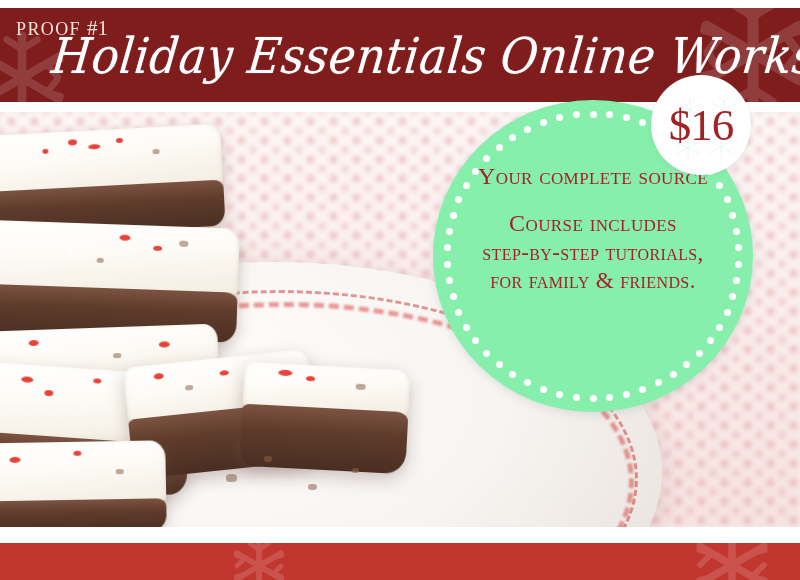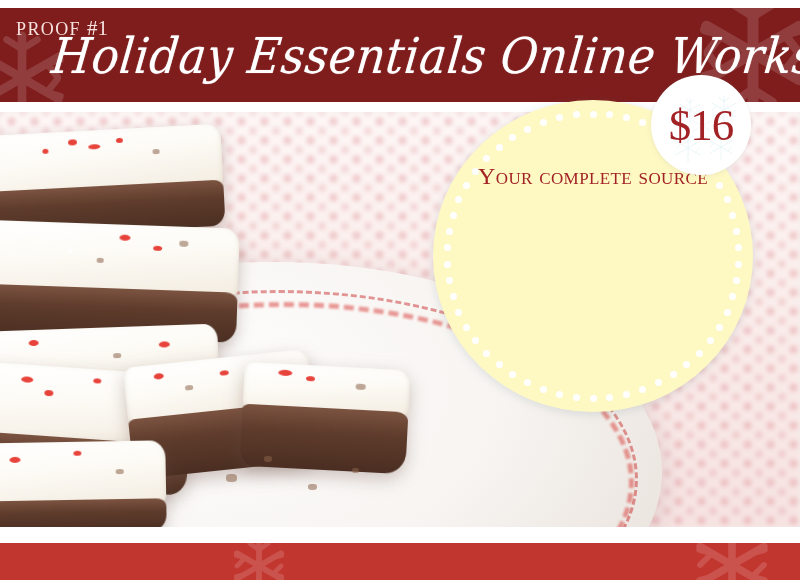--- a/index.html
+++ b/index.html
@@ -110,21 +110,21 @@
   
   #gap-bottom{position:absolute;left:0;top:527px;width:800px;height:16px;background:#fff;}
 
   
   #bottom-bar{position:absolute;left:0;top:543px;width:800px;height:37px;background:#c23630;overflow:hidden;}
   #flake-bl{left:230px;top:-6px;}
   #flake-bm{left:690px;top:-20px;}
 
   
   #blue-circle{position:absolute;left:433px;top:100px;width:320px;height:312px;border-radius:50%;
-    background:#fef9c3;box-shadow:0 2px 10px rgba(90,120,130,.18);}
+    background:#86efac;box-shadow:0 2px 10px rgba(90,120,130,.18);}
   #blue-dots{position:absolute;inset:0;}
   #blue-dots i{position:absolute;width:7px;height:7px;border-radius:50%;background:#ffffff;}
 
   #blue-text{position:absolute;left:0;top:62px;width:320px;text-align:center;
     color:#a32226;font-family:"Liberation Serif",serif;
     font-variant:small-caps;letter-spacing:.4px;line-height:1.22;}
   #blue-text .l1{font-size:24px;display:block;}
   #blue-text .l2{font-size:24px;display:block;}
   #blue-text .spacer{display:block;height:18px;}
   #blue-text .l3{font-size:24px;display:block;}
@@ -378,20 +378,23 @@
         <i style="left: 62.653px; top: 43.7217px;"></i>
         <i style="left: 76.2717px; top: 33.8607px;"></i>
         <i style="left: 90.9753px; top: 25.6042px;"></i>
         <i style="left: 106.565px; top: 19.0636px;"></i>
         <i style="left: 122.83px; top: 14.3276px;"></i>
         <i style="left: 139.55px; top: 11.4602px;"></i>
       </div>
     <div id="blue-text">
       <span class="l1">Your complete source</span>
       <span class="spacer"></span>
+      <span class="l3">Course includes</span>
+      <span class="l4">step-by-step tutorials,</span>
+      <span class="l6">for family &amp; friends.</span>
     </div>
   </div>
 
   <div id="price-circle">
     <div id="price-flakes">
       <svg width="100" height="100" viewBox="0 0 100 100">
         <g stroke="#9fd4dd" stroke-width="2.4" stroke-linecap="round" fill="none">
           <g transform="translate(26,22) scale(.26)">
             <line x1="50" y1="4" x2="50" y2="96"></line>
               <line x1="10" y1="27" x2="90" y2="73"></line>

